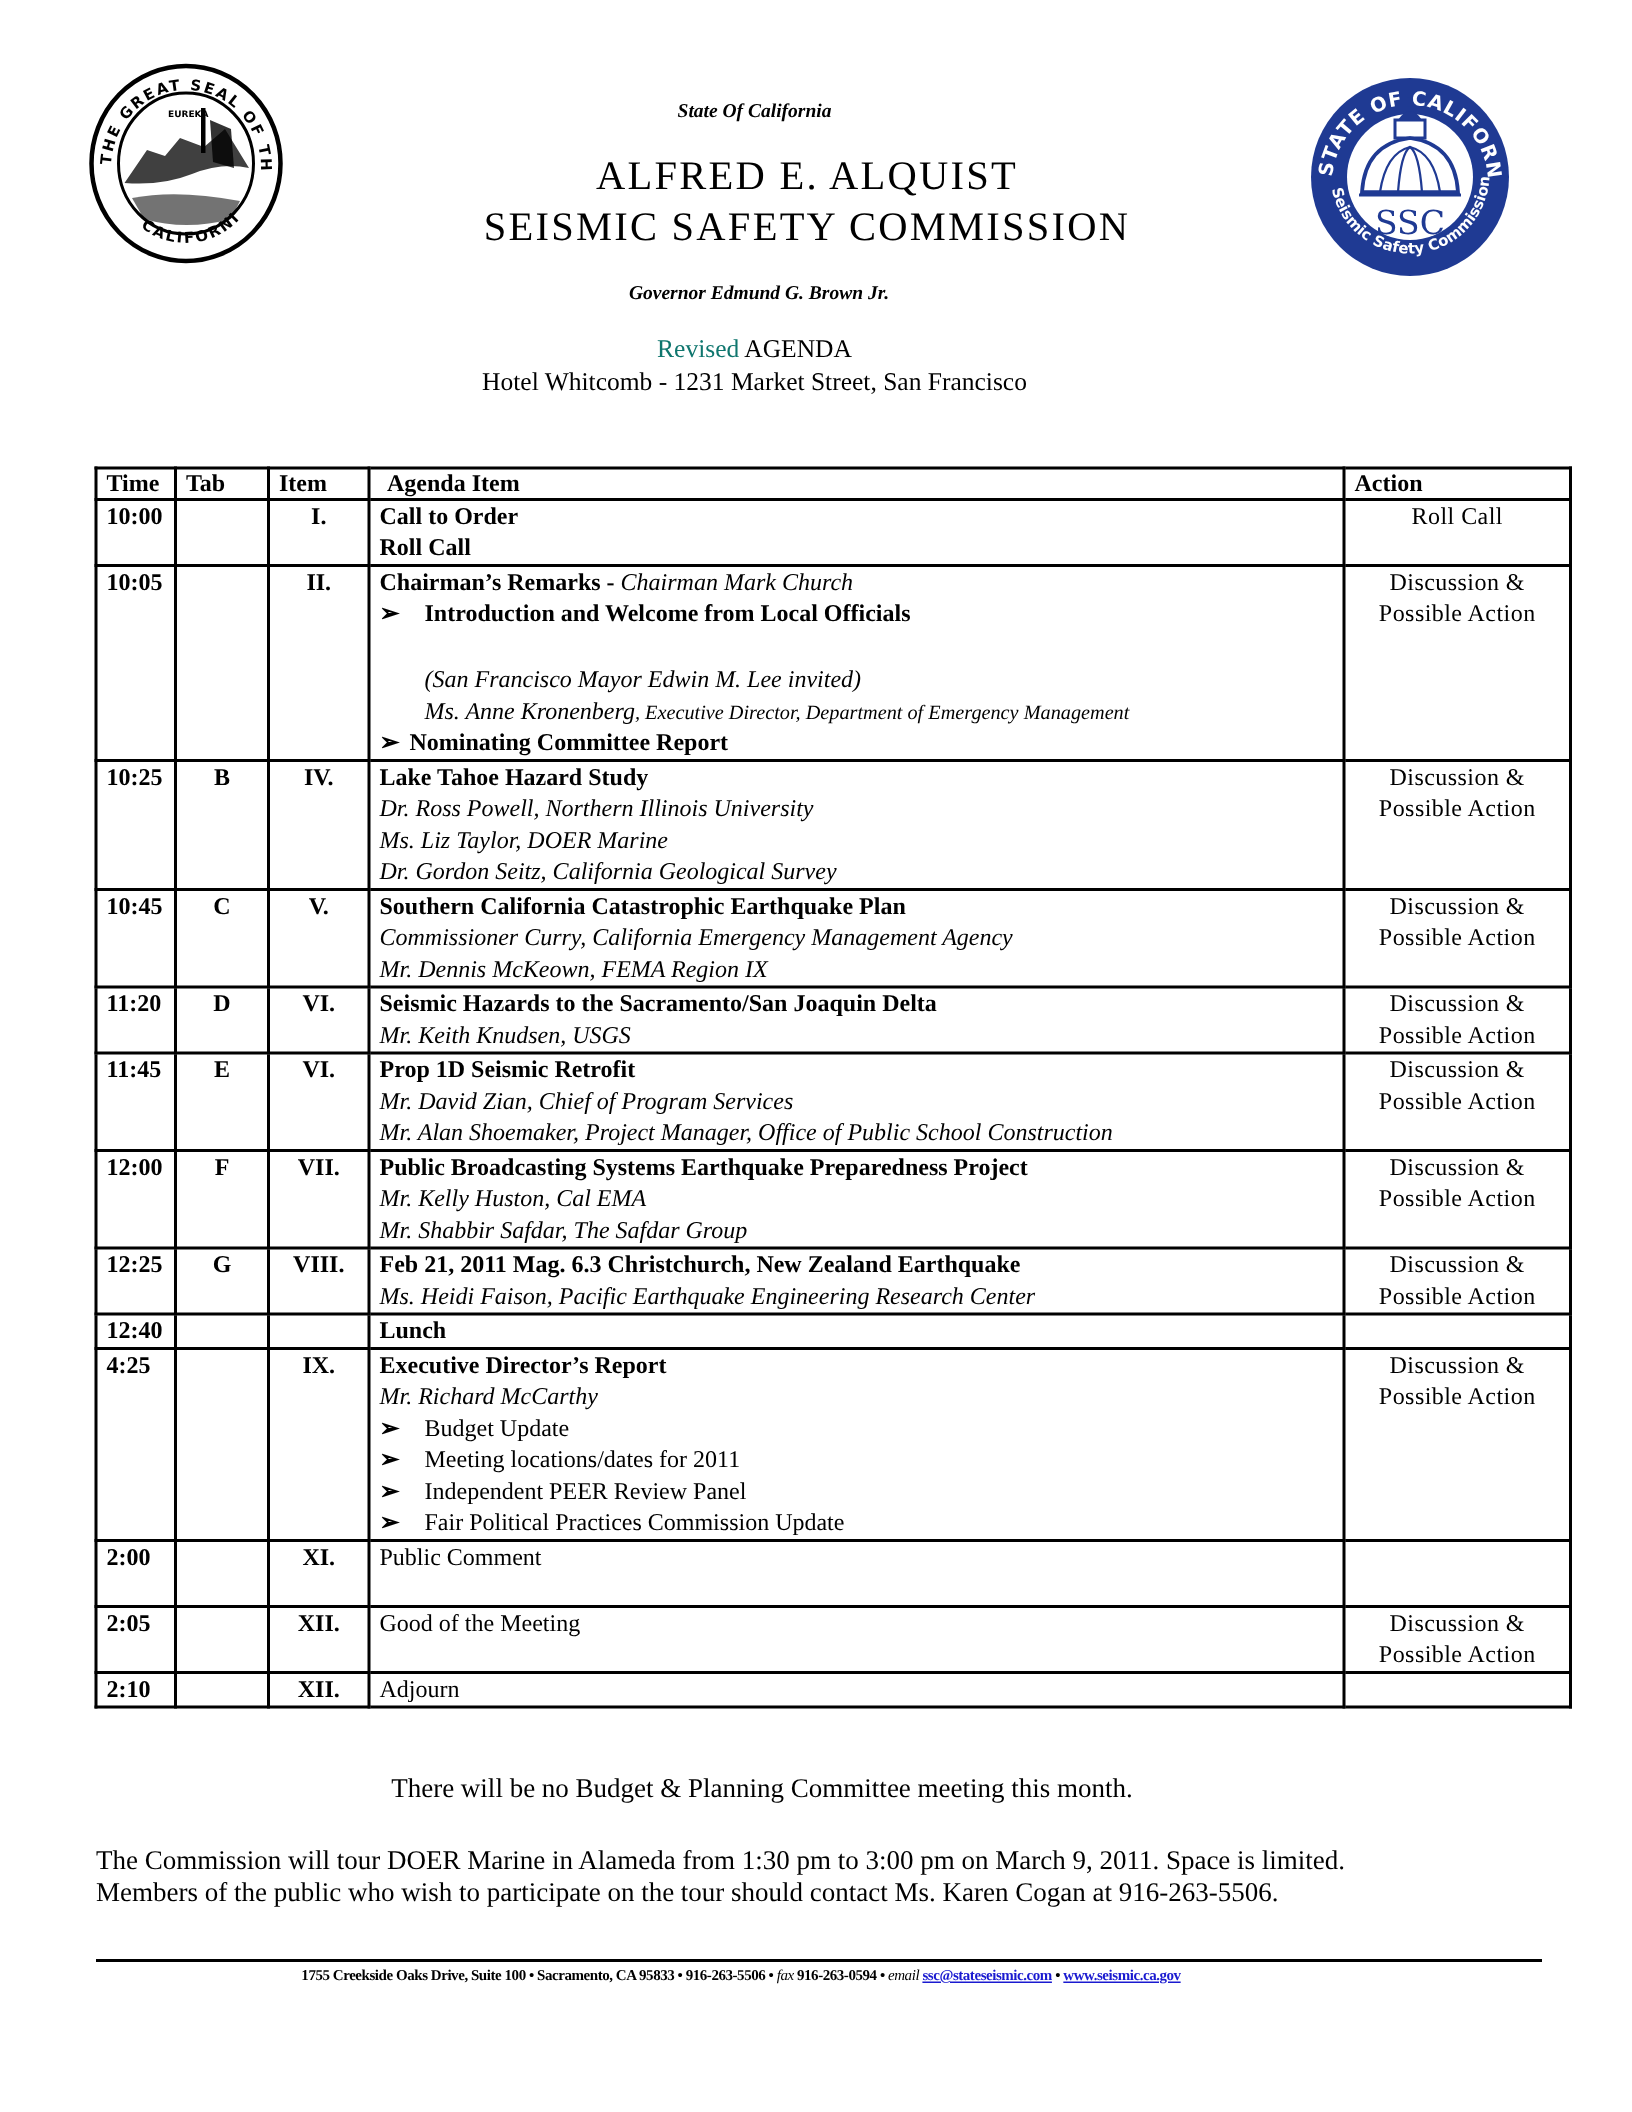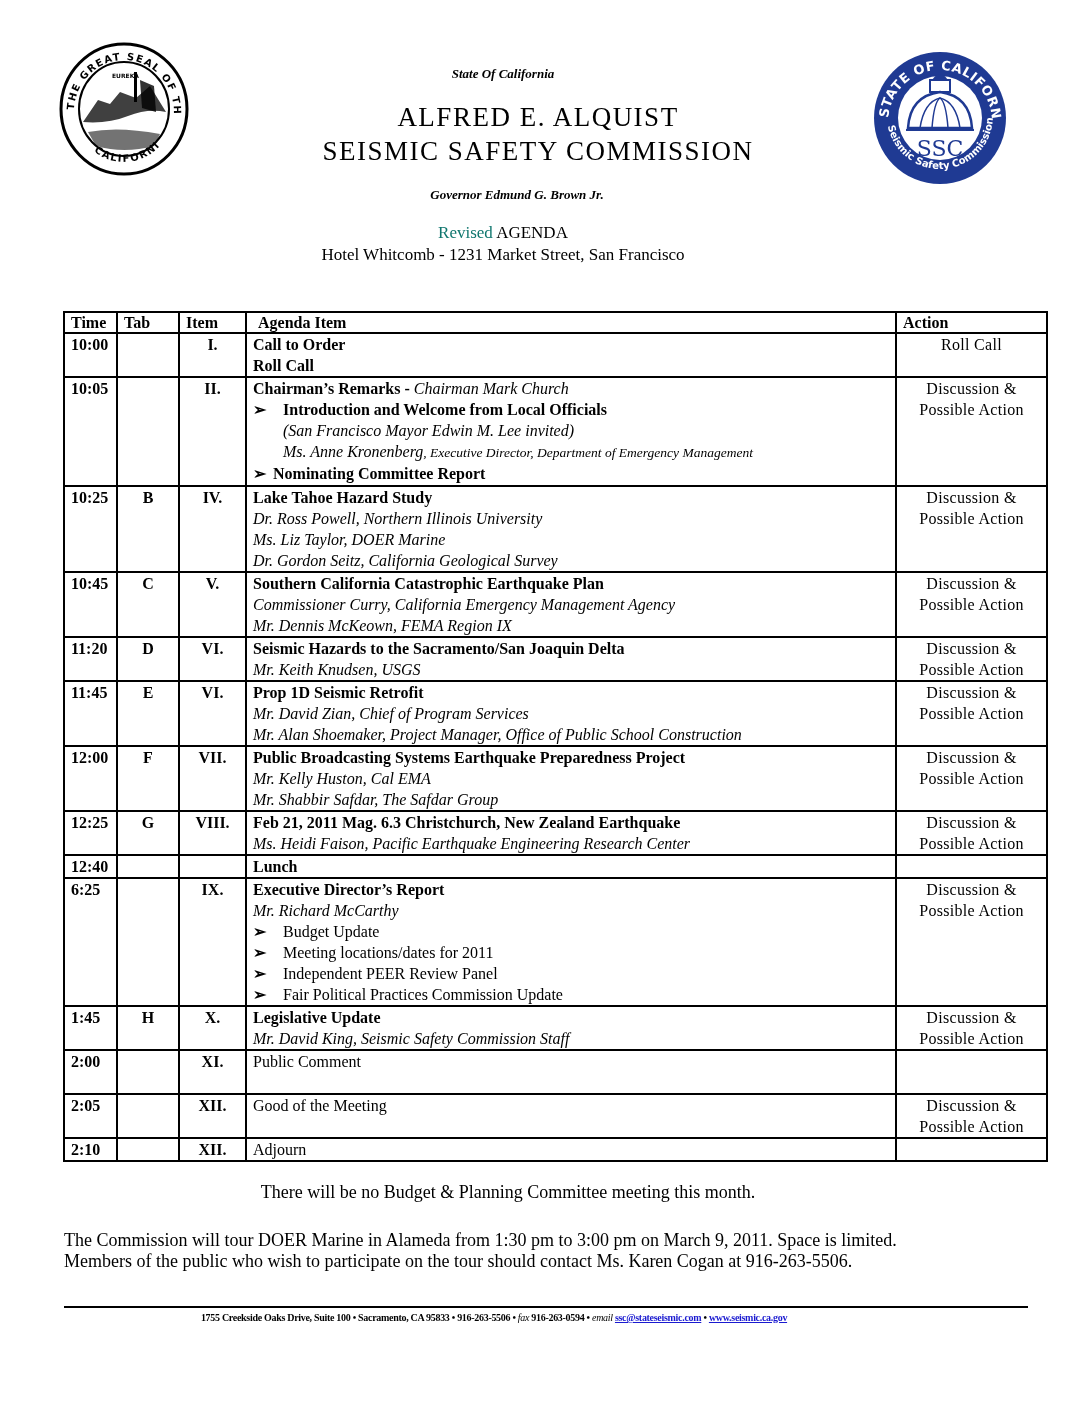--- a/index.html
+++ b/index.html
@@ -5,21 +5,21 @@
   html, body { margin: 0; padding: 0; background: #ffffff; }
   body { width: 1088px; height: 1408px; position: relative; overflow: hidden; color: #000;
          font-family: "Liberation Serif", "DejaVu Serif", serif; }
   .abs { position: absolute; }
 
   
   .seal-left { left: 58px; top: 42px; width: 132px; height: 135px; }
   .seal-right { left: 870px; top: 48px; width: 140px; height: 140px; }
   .state-line { left: 0; width: 1006px; top: 66px; text-align: center; font-size: 13px; font-weight: bold; font-style: italic; }
   .org-name { left: 0; width: 1076px; top: 100px; text-align: center; font-size: 27px; letter-spacing: 1.5px; line-height: 34px; }
-  .governor { left: 14px; width: 1006px; top: 187px; text-align: center; font-size: 13px; font-weight: bold; font-style: italic; }
+  .governor { left: 3px; width: 1006px; top: 187px; text-align: center; font-size: 13px; font-weight: bold; font-style: italic; }
   .agenda-title { left: 0; width: 1006px; top: 222px; text-align: center; font-size: 17px; line-height: 22px; }
   .agenda-title .revised { color: #0f766e; }
 
   
   table.agenda { position: absolute; left: 63px; top: 311px; width: 983px; border-collapse: collapse; table-layout: fixed; }
   table.agenda td, table.agenda th { border: 2px solid #000; vertical-align: top; padding: 0 6px; font-size: 16px; line-height: 21px; }
   table.agenda th { font-weight: bold; text-align: left; height: 19px; line-height: 19px; }
   th.c-time { text-align: left; padding-left: 3px; }
   th.c-tab, th.c-item, th.c-action { text-align: center; }
   th.c-item { font-size: 13px; }
@@ -133,21 +133,21 @@
         </td>
         <td class="action">Roll Call</td>
       </tr>
       <tr style="height: 109px;">
         <td class="time">10:05</td>
         <td class="tab"></td>
         <td class="item">II.</td>
         <td class="agenda-cell">
           <div class="line"><span class="title">Chairman’s Remarks</span><span class="title"> - </span><span class="pres">Chairman Mark Church</span></div>
           <div class="line"><span class="bullet">➢</span><span class="title">Introduction and Welcome from Local Officials</span></div>
-          <div class="line pres" style="padding-left: 30px;">(San Francisco Mayor Edwin M. Lee invited)</div>
+          <div class="line pres" style="padding-left: 30px; margin-top: 23px;">(San Francisco Mayor Edwin M. Lee invited)</div>
           <div class="line" style="padding-left: 30px;"><span class="pres">Ms. Anne Kronenberg</span><span class="small-it">, Executive Director, Department of Emergency Management</span></div>
           <div class="line"><span class="bullet-tight">➢</span><span class="title">Nominating Committee Report</span></div>
         </td>
         <td class="action" title="Discussion &amp; Possible Action">
           <div>Discussion &amp;</div>
           <div>Possible Action</div>
         </td>
       </tr>
       <tr style="height: 82px;">
         <td class="time">10:25</td>
@@ -235,49 +235,36 @@
       <tr style="height: 21px;">
         <td class="time">12:40</td>
         <td class="tab"></td>
         <td class="item"></td>
         <td class="agenda-cell">
           <div class="line title">Lunch</div>
         </td>
         <td class="action"></td>
       </tr>
       <tr style="height: 123px;">
-        <td class="time">6:25</td>
+        <td class="time">4:25</td>
         <td class="tab"></td>
         <td class="item">IX.</td>
         <td class="agenda-cell">
           <div class="line title">Executive Director’s Report</div>
           <div class="line pres">Mr. Richard McCarthy</div>
           <div class="line"><span class="bullet">➢</span><span class="plain">Budget Update</span></div>
           <div class="line"><span class="bullet">➢</span><span class="plain">Meeting locations/dates for 2011</span></div>
           <div class="line"><span class="bullet">➢</span><span class="plain">Independent PEER Review Panel</span></div>
           <div class="line"><span class="bullet">➢</span><span class="plain">Fair Political Practices Commission Update</span></div>
         </td>
         <td class="action" title="Discussion &amp; Possible Action">
           <div>Discussion &amp;</div>
           <div>Possible Action</div>
         </td>
       </tr>
-      <tr style="height: 43px;">
-        <td class="time">1:45</td>
-        <td class="tab">H</td>
-        <td class="item">X.</td>
-        <td class="agenda-cell">
-          <div class="line title">Legislative Update</div>
-          <div class="line pres">Mr. David King, Seismic Safety Commission Staff</div>
-        </td>
-        <td class="action" title="Discussion &amp; Possible Action">
-          <div>Discussion &amp;</div>
-          <div>Possible Action</div>
-        </td>
-      </tr>
       <tr style="height: 41px; margin-top: 44px;">
         <td class="time">2:00</td>
         <td class="tab"></td>
         <td class="item">XI.</td>
         <td class="agenda-cell">
           <div class="line">Public Comment</div>
           <div class="line">&nbsp;</div>
         </td>
         <td class="action"></td>
       </tr>

